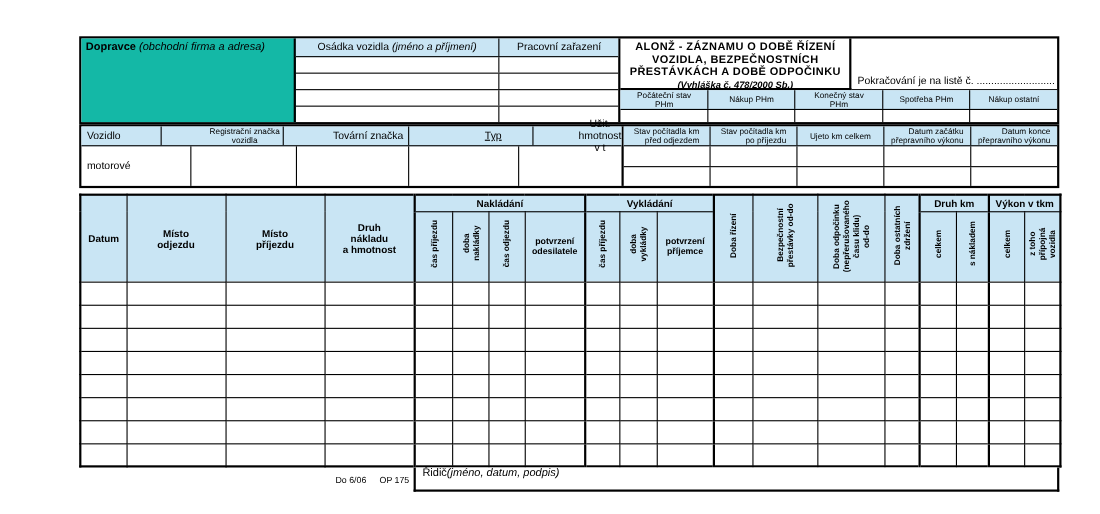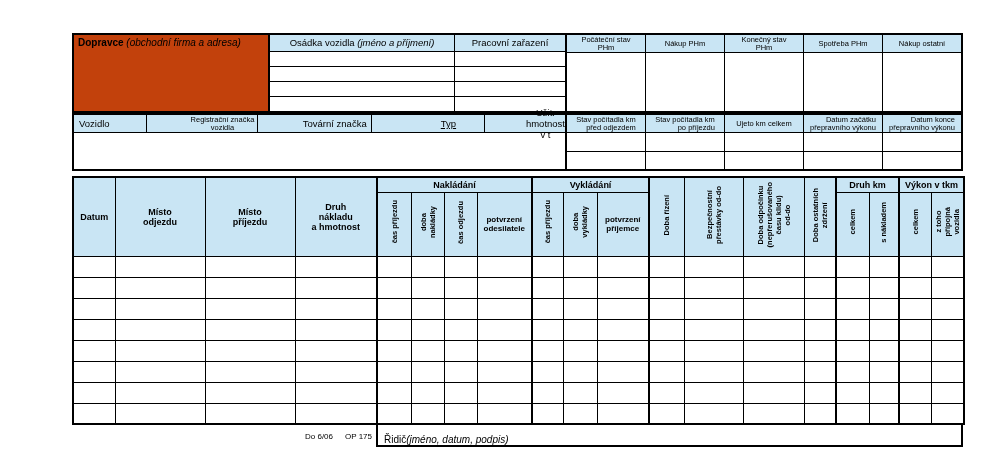--- a/index.html
+++ b/index.html
@@ -3,21 +3,21 @@
 <meta charset="utf-8">
 <style>
   * { box-sizing: border-box; margin: 0; padding: 0; }
   html,body { background:#ffffff; }
   body { width:1000px; height:467px; font-family:"Liberation Sans", sans-serif; color:#000; position:relative; }
   .canvas { position:absolute; left:0; top:0; width:1000px; height:467px; background:#ffffff; overflow:hidden; }
   .form { position:absolute; left:72px; top:33px; width:891px; }
 
   
   .top-a { display:flex; border:2.5px solid #000; height:80px; background:#fff; }
-  .dopravce { width:196px; background:#c2410c; border-right:2px solid #000; padding:2px 4px; font-size:10px; }
+  .dopravce { width:196px; background:#14b8a6; border-right:2px solid #000; padding:2px 4px; font-size:10px; }
   .dopravce .b { font-weight:bold; }
   .i { font-style:italic; }
   .osadka { width:297px; border-right:2px solid #000; display:flex; flex-direction:column; }
   .os-head { display:flex; height:17px; background:#c9e5f4; border-bottom:1.5px solid #000; font-size:9.5px; }
   .os-h1 { width:185px; border-right:1.5px solid #000; text-align:center; line-height:16px; white-space:nowrap; overflow:hidden; }
   .os-h2 { flex:1; text-align:center; line-height:16px; }
   .os-row { display:flex; flex:1; border-bottom:1.5px solid #000; }
   .os-row:last-child { border-bottom:none; }
   .os-c1 { width:185px; border-right:1.5px solid #000; }
   .os-c2 { flex:1; }
@@ -69,21 +69,21 @@
   .mt th.group { font-size:9px; }
   .mt th.plain { font-size:8px; line-height:9px; white-space:pre-line; }
   .mt th.rot span.v { writing-mode:vertical-rl; transform:rotate(180deg); display:inline-block; font-size:7.5px; line-height:9px; white-space:pre-line; text-align:center; }
   .mt tbody tr { height:21px; }
   .mt tbody td { background:#fff; }
 
   
   .footer { position:relative; height:24px; }
   .pcode { position:absolute; left:233px; top:7px; font-size:8px; white-space:nowrap; }
   .pcode span { margin-right:12px; }
-  .ridic-box { position:absolute; left:304px; right:0; top:0; height:22px; border:2.5px solid #000; border-top:none; display:flex; align-items:flex-end; padding-left:6px; font-size:10px; background:#fff; }
+  .ridic-box { position:absolute; left:304px; right:0; top:0; height:22px; border:2.5px solid #000; border-top:none; display:flex; align-items:flex-start; padding-left:6px; font-size:10px; background:#fff; }
   .ridic-box .note { margin-left:0; }
 </style>
 </head>
 <body>
 
 <div class="canvas">
   <div class="form">
 
     <div class="top-a">
       <div class="dopravce">
@@ -111,20 +111,31 @@
           <div class="os-c1"></div>
           <div class="os-c2"></div>
         </div>
         <div class="os-row">
           <div class="os-c1"></div>
           <div class="os-c2"></div>
         </div>
       </div>
 
       <div class="right-block">
+        <div class="title-row">
+          <div class="title-box">
+            <div class="t1">ALONŽ - ZÁZNAMU O DOBĚ ŘÍZENÍ</div>
+            <div class="t1">VOZIDLA,  BEZPEČNOSTNÍCH</div>
+            <div class="t1">PŘESTÁVKÁCH A DOBĚ ODPOČINKU</div>
+            <div class="t2">(Vyhláška č. 478/2000 Sb.)</div>
+          </div>
+          <div class="cont-box">
+            <span>Pokračování je na listě č. ...........................</span>
+          </div>
+        </div>
         <div class="phm-head">
           <div class="cell">Počáteční stav
 PHm</div>
           <div class="cell">Nákup PHm</div>
           <div class="cell">Konečný stav
 PHm</div>
           <div class="cell">Spotřeba PHm</div>
           <div class="cell">Nákup ostatní</div>
         </div>
         <div class="phm-row">
@@ -139,20 +150,27 @@
 
     <div class="top-b">
       <div class="veh">
         <div class="veh-head">
           <div class="cell first w1">Vozidlo</div>
           <div class="cell small w2">Registrační značka
 vozidla</div>
           <div class="cell w3">Tovární značka</div>
           <div class="cell w4">Typ</div>
           <div class="cell w5">Užit. hmotnost v t</div>
+        </div>
+        <div class="veh-row">
+          <div class="cell lbl w1">motorové</div>
+          <div class="cell w2"></div>
+          <div class="cell w3"></div>
+          <div class="cell w4"></div>
+          <div class="cell w5"></div>
         </div>
       </div>
       <div class="kmt">
         <div class="km-head">
           <div class="cell">Stav počítadla km
 před odjezdem</div>
           <div class="cell">Stav počítadla km
 po příjezdu</div>
           <div class="cell">Ujeto km celkem</div>
           <div class="cell">Datum začátku

